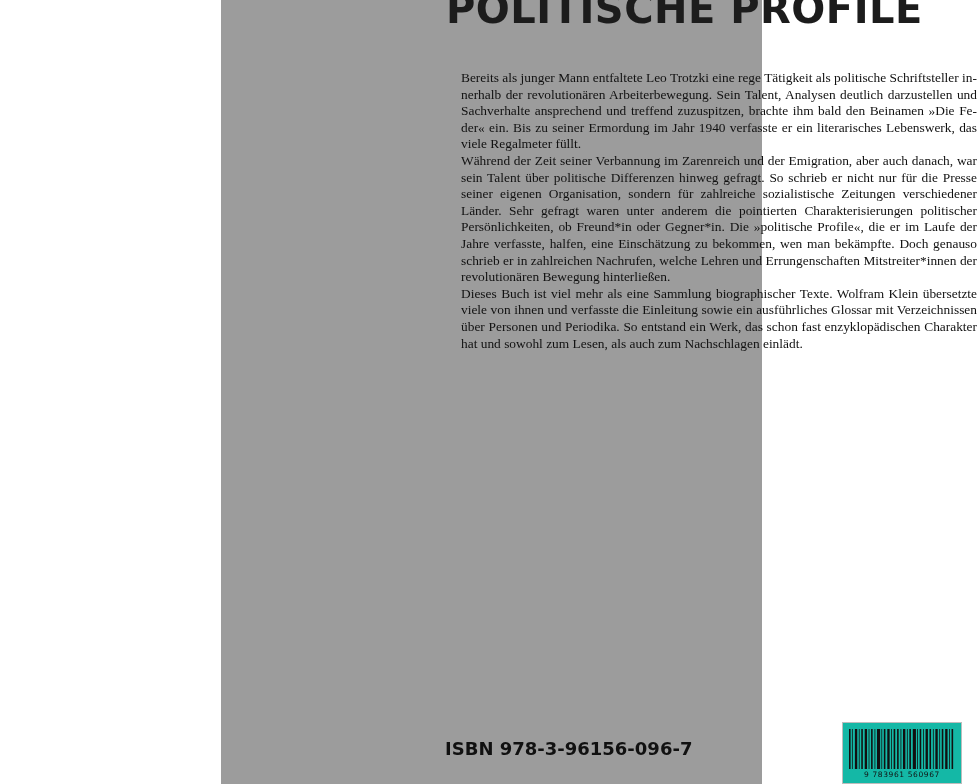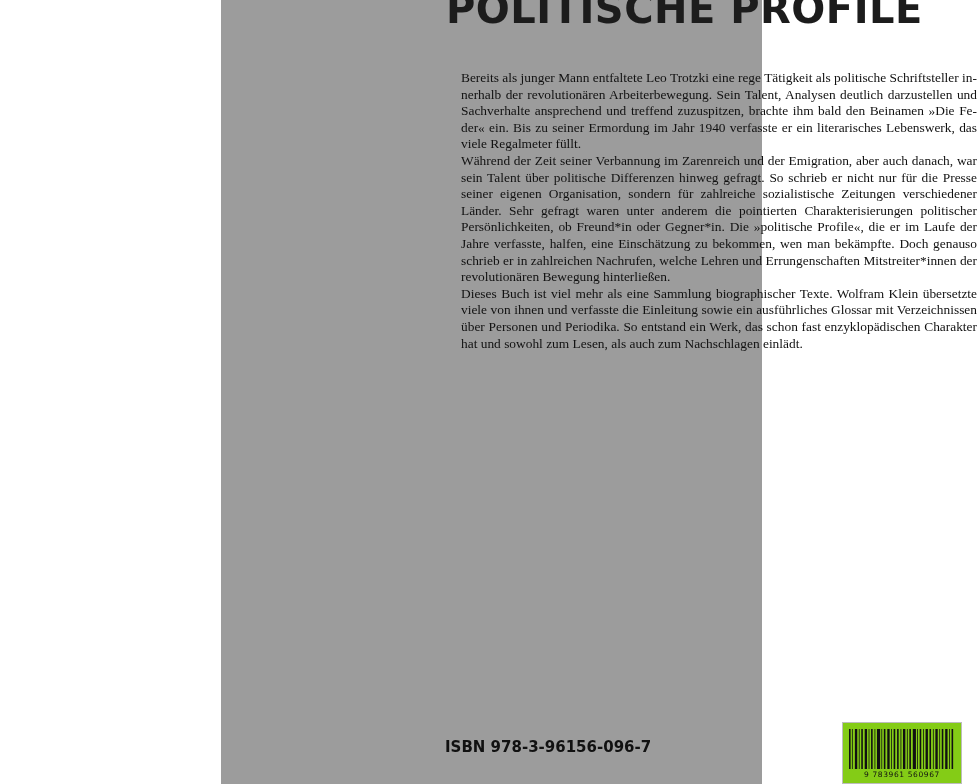--- a/index.html
+++ b/index.html
@@ -63,42 +63,42 @@
     bottom: 0px;
     width: 534px;
     height: 100px;
   }
   .isbn {
     position: absolute;
     left: 0px;
     top: 54px;
     font-family: "DejaVu Sans", sans-serif;
     font-weight: bold;
-    font-size: 15px;
+    font-size: 18px;
     color: #111111;
     letter-spacing: 0px;
     white-space: nowrap;
   }
   .price {
     position: absolute;
     left: 223px;
     top: 50px;
     font-family: "Liberation Serif", serif;
     font-weight: bold;
     font-size: 25px;
     color: #111111;
     white-space: nowrap;
   }
   .barcode-box {
     position: absolute;
     right: 17px;
     bottom: 0px;
     width: 120px;
     height: 62px;
-    background: #84cc16;
+    background: #14b8a6;
     border: 1px solid #bdbdbd;
     padding: 6px 6px 2px 6px;
     box-sizing: border-box;
   }
   .barcode-bars {
     width: 100%;
     height: 40px;
     display: block;
   }
   .barcode-num {

